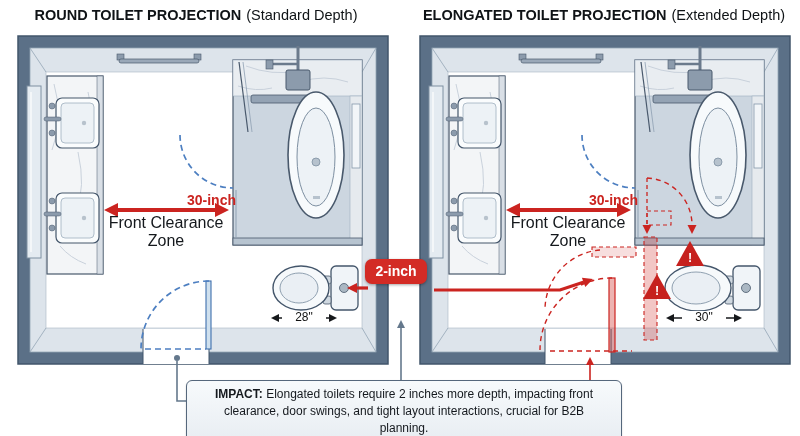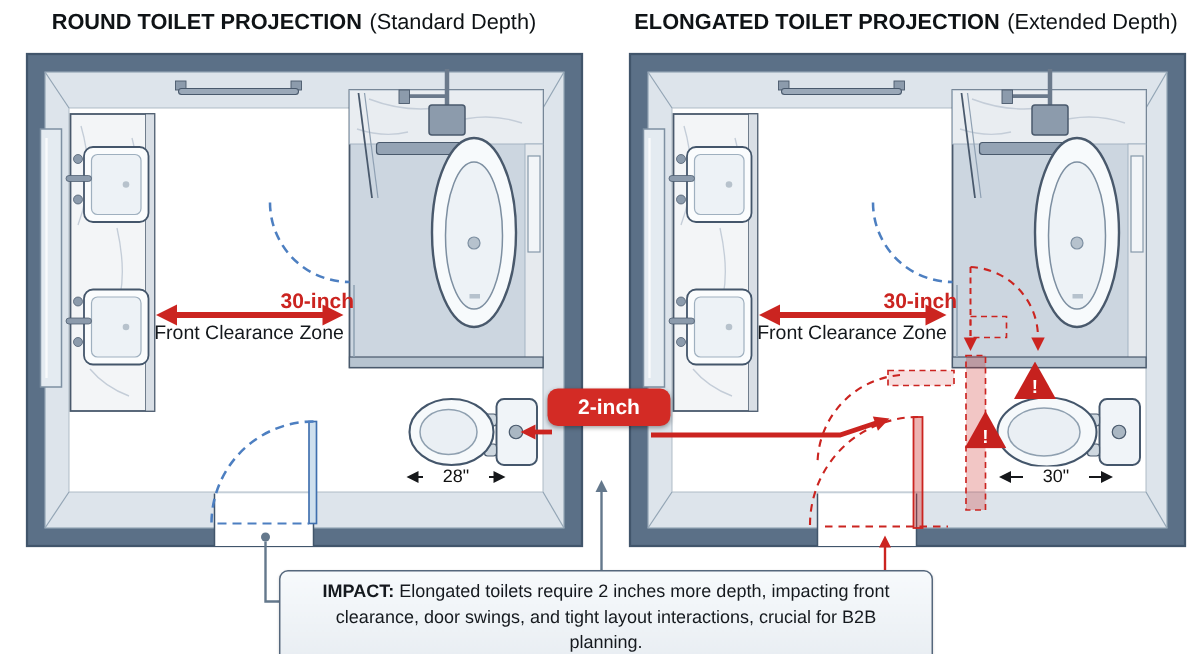--- a/index.html
+++ b/index.html
@@ -7,24 +7,24 @@
     position:relative;width:800px;height:436px;background:#fff;overflow:hidden;
     font-family:"Liberation Sans", sans-serif;
     --red:#cb2420; --badge-red:#d32b25; --warn-red:#c6211e;
   }
   .stage svg{position:absolute;left:0;top:0;}
   .title{position:absolute;top:7px;text-align:center;font-size:14.5px;color:#0f1316;white-space:nowrap;}
   .tb{font-weight:bold;}
   .tn{margin-left:5px;}
   .cl-val{position:absolute;top:192px;width:140px;text-align:right;color:var(--red);
     font-weight:bold;font-size:14px;}
-  .cl-zone{position:absolute;top:214px;width:140px;text-align:center;font-size:13px;color:#14181c;}
+  .cl-zone{position:absolute;top:214px;width:140px;text-align:center;font-size:16px;color:#14181c;}
   .dim{position:absolute;top:311px;width:44px;text-align:center;font-size:12px;color:#111;
     background:#fff;line-height:1.1;}
-  .badge{position:absolute;left:365px;top:259px;width:82px;box-sizing:border-box;
+  .badge{position:absolute;left:365px;top:259px;width:62px;box-sizing:border-box;
     background:var(--badge-red);border-radius:7px;color:#fff;text-align:center;
     padding:4px 3px 5px;box-shadow:0 1px 3px rgba(0,0,0,.35);}
   .badge-value{font-size:14px;font-weight:bold;}
   .badge-desc{font-size:10.4px;line-height:1.24;margin-top:1px;}
   .warn{position:absolute;width:28px;height:25px;clip-path:polygon(50% 0,100% 100%,0 100%);
     background:var(--warn-red);display:flex;align-items:flex-end;justify-content:center;
     color:#fff;font-weight:bold;font-size:12.5px;line-height:1;padding-bottom:2px;box-sizing:border-box;}
   .impact{position:absolute;left:186px;top:380px;width:436px;box-sizing:border-box;
     border:1.5px solid #55677c;border-radius:6px;
     background:linear-gradient(180deg,#f7fafc,#e8edf2);

